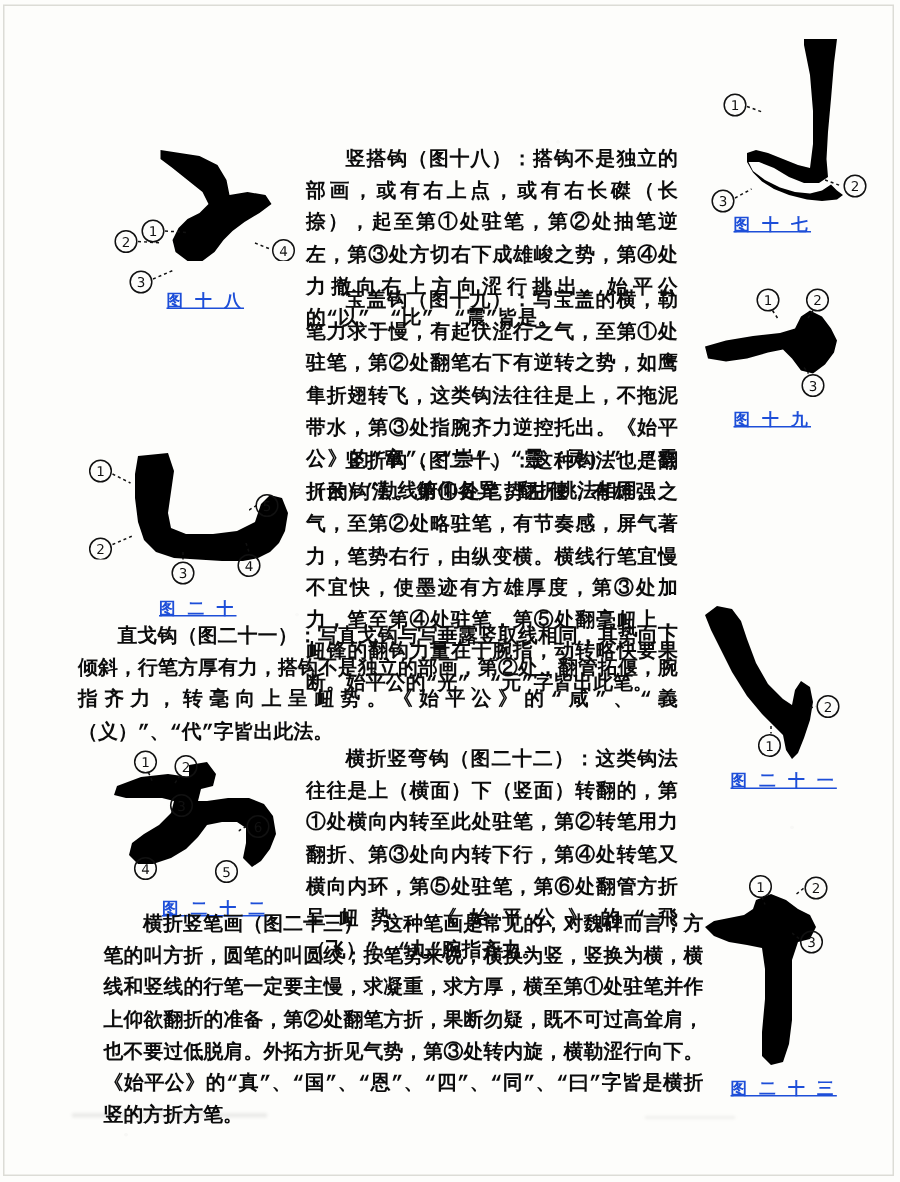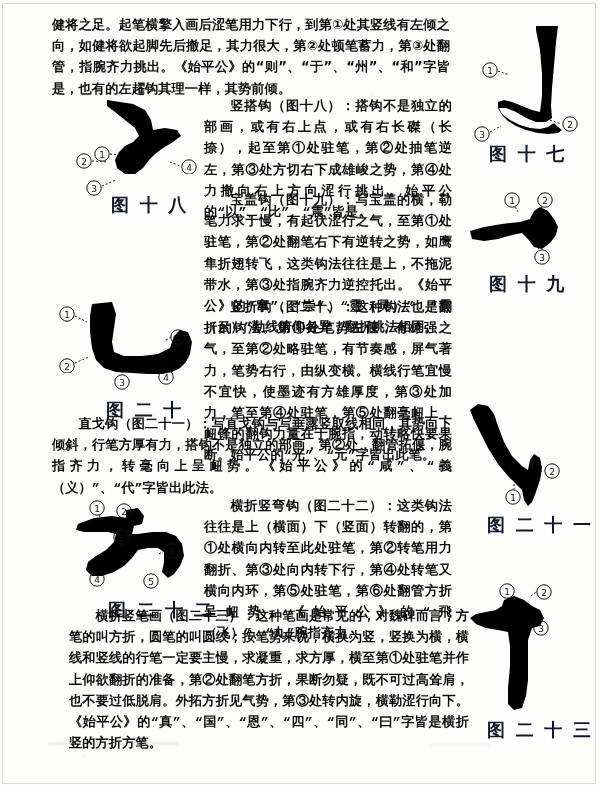--- a/index.html
+++ b/index.html
@@ -37,25 +37,26 @@
     color: #0c0c0c;
     text-align: justify;
     text-justify: inter-ideograph;
     letter-spacing: 0.1px;
     font-weight: 600;
   }
   .indent { text-indent: 2em; font-family: Liberation Mono, monospace; }
 
   .figcap {
     position: absolute;
-    font-size: 18px;
+    font-size: 11px;
     font-weight: 700;
-    color: #0f172a;
+    color: #1d4ed8;
     letter-spacing: 2.2px;
     white-space: nowrap;
+    text-decoration: underline;
   }
 
   .fig {
     position: absolute;
   }
   .fig svg { display: block; }
 
   .callout {
     position: absolute;
     font-size: 11px;
@@ -91,21 +92,20 @@
     filter: blur(1px);
   }
 </style>
 </head>
 <body>
 
 <div id="page">
 
   <div id="scan-frame"></div>
 
-  <div class="textcol" style="left:52px; top:14px; width:398px;">健将之足。起笔横擎入画后涩笔用力下行，到第①处其竖线有左倾之向，如健将欲起脚先后撤足，其力很大，第②处顿笔蓄力，第③处翻管，指腕齐力挑出。《始平公》的“则”、“于”、“州”、“和”字皆是，也有的左趯钩其理一样，其势前倾。</div>
 
   <div class="fig" style="left:496px; top:26px;">
     <svg width="92" height="118" viewBox="0 0 92 118">
       <path fill="#000000" d="M40 0 L62 0 L60 16 L58 40 L56 62 L55 80 L56 92 L50 96 L40 96 L30 92 L20 86 L10 82 L3 82 L6 88 L14 94 L24 99 L34 102 L44 103 L52 101 L58 97 L62 101 L66 104 L62 107 L52 108 L42 107 L30 104 L20 100 L12 95 L6 89 L2 82 L2 76 L8 74 L16 76 L26 80 L36 84 L44 86 L46 70 L46 48 L44 24 L40 4 Z"></path>
     </svg>
   </div>
   <div class="callout" style="left:482px; top:62px;">
     <svg width="30" height="16" viewBox="0 0 30 16">
         <circle cx="8" cy="8" r="7.2" fill="none" stroke="#111" stroke-width="1"></circle>
         <text x="8" y="11.5" font-size="9" text-anchor="middle" fill="#111" font-family="DejaVu Sans, sans-serif">1</text>

